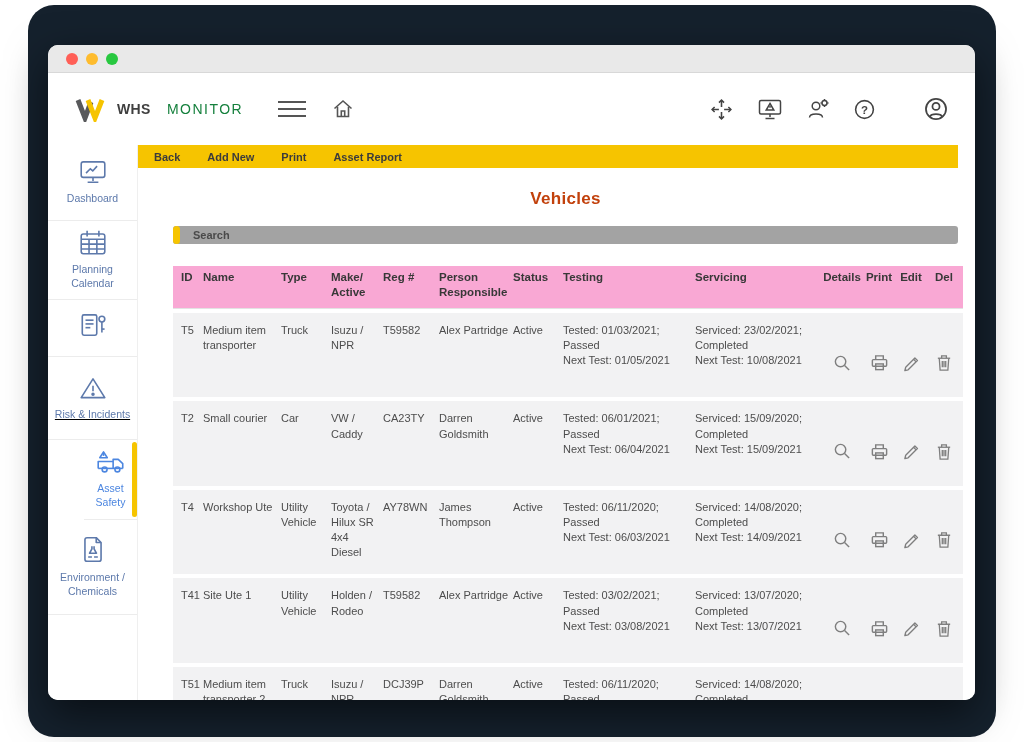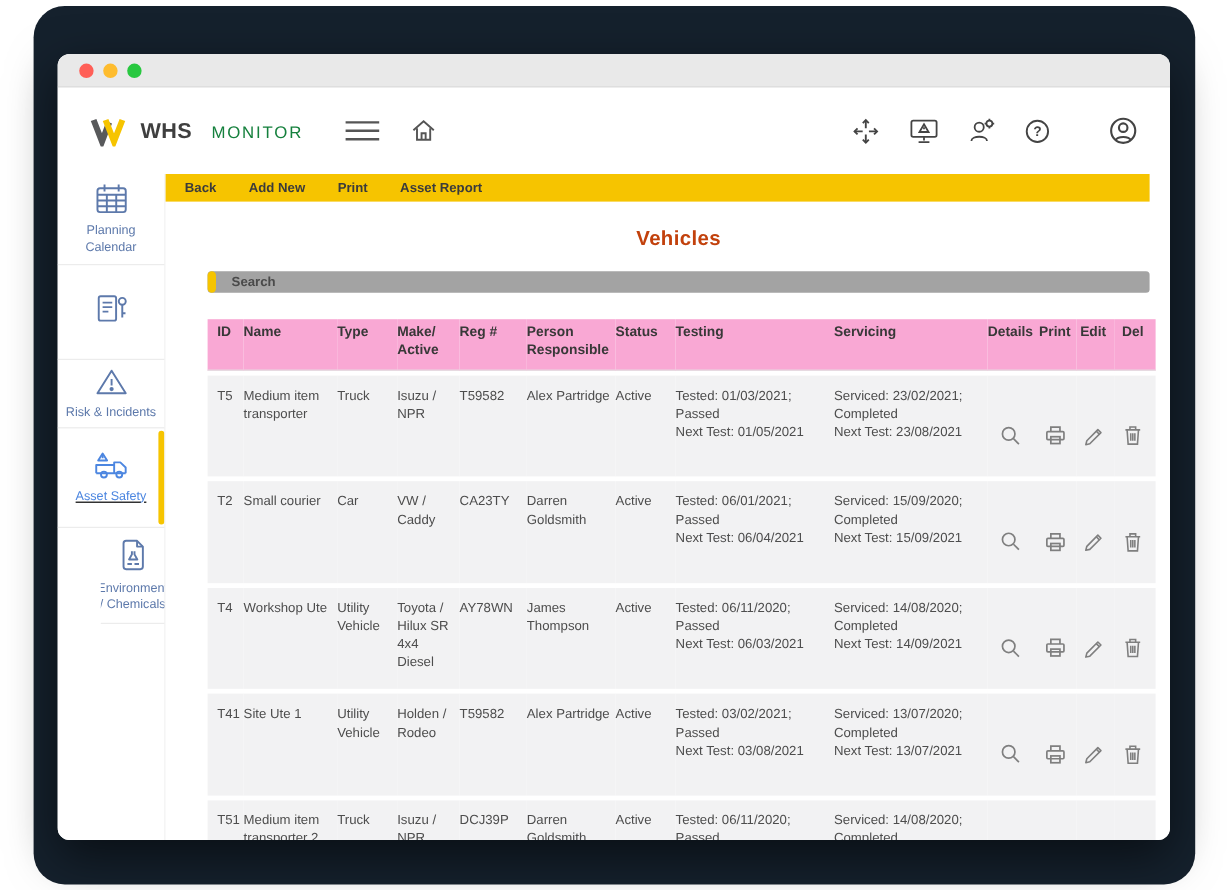--- a/index.html
+++ b/index.html
@@ -10,21 +10,21 @@
             box-shadow:0 14px 40px rgba(0,0,0,.55); display:flex; flex-direction:column; overflow:hidden; }
 
   
   .titlebar { height:28px; flex:none; background:#e9e9e9; border-bottom:1px solid #d8d8d8; display:flex; align-items:center; padding-left:18px; gap:8px; }
   .light { width:12px; height:12px; border-radius:50%; cursor:pointer; }
   .light.red { background:#ff5f57; } .light.yel { background:#febc2e; } .light.grn { background:#28c840; }
 
   
   .appheader { height:72px; flex:none; background:#fff; display:flex; align-items:center; padding:0 26px; }
   .brand { display:flex; align-items:center; gap:9px; }
-  .brand-bold { font-size:18px; font-weight:800; color:#3f3f3f; letter-spacing:.4px; }
+  .brand-bold { font-size:14px; font-weight:800; color:#3f3f3f; letter-spacing:.4px; }
   .brand-light { font-size:14px; font-weight:400; color:#15803d; letter-spacing:1.5px; margin-left:16px; }
   .hgroup { display:flex; align-items:center; gap:24px; margin-left:34px; }
   .spacer { flex:1; }
   .hright { display:flex; align-items:center; gap:23px; }
   .hicon { cursor:pointer; display:flex; align-items:center; }
   .profile-gap { margin-left:24px; }
 
   
   .bodyrow { flex:1; display:flex; min-height:0; }
   .sidebar { width:90px; flex:none; background:#fff; border-right:1px solid #efefef; }
@@ -145,20 +145,29 @@
           <circle cx="11" cy="11" r="8.5"></circle>
           <circle cx="11" cy="8.8" r="3"></circle>
           <path d="M5.6 17.6 C7 14.6 15 14.6 16.4 17.6"></path>
         </svg>
       </span>
     </div>
   </div>
 
   <div class="bodyrow">
     <div class="sidebar">
+      <div class="side-item">
+        <svg width="30" height="26" viewBox="0 0 28 24" fill="none" stroke-width="1.5">
+          <rect x="3" y="2.5" width="22" height="14.5" rx="2"></rect>
+          <polyline points="7.5,13 11.5,9 13.8,11 17.8,6.5"></polyline>
+          <line x1="14" y1="17" x2="14" y2="20.5"></line>
+            <line x1="9" y1="21.5" x2="19" y2="21.5"></line>
+        </svg>
+        <span class="side-label">Dashboard</span>
+      </div>
       <div class="side-item">
         <svg width="30" height="27" viewBox="0 0 28 25" fill="none" stroke-width="1.5">
           <rect x="3" y="4.5" width="22" height="18.5" rx="2"></rect>
           <line x1="8.5" y1="1.5" x2="8.5" y2="7"></line>
             <line x1="19.5" y1="1.5" x2="19.5" y2="7"></line>
           <line x1="3" y1="9.5" x2="25" y2="9.5"></line>
           <line x1="10.3" y1="9.5" x2="10.3" y2="23"></line>
             <line x1="17.6" y1="9.5" x2="17.6" y2="23"></line>
           <line x1="3" y1="14" x2="25" y2="14"></line>
             <line x1="3" y1="18.5" x2="25" y2="18.5"></line>
@@ -264,21 +273,21 @@
     <td>T5</td>
     <td>Medium item transporter</td>
     <td>Truck</td>
     <td>Isuzu / NPR</td>
     <td>T59582</td>
     <td>Alex Partridge</td>
     <td>Active</td>
     <td>Tested: 01/03/2021; Passed
 Next Test: 01/05/2021</td>
     <td>Serviced: 23/02/2021; Completed
-Next Test: 23/08/2021</td>
+Next Test: 10/08/2021</td>
     <td class="action">
       <span class="action-icon">
         <svg width="18" height="18" viewBox="0 0 19 19" fill="none" stroke="#7f7f7f" stroke-width="1.5">
           <circle cx="8" cy="8" r="5.5"></circle>
                       <line x1="12.2" y1="12.2" x2="17" y2="17"></line>
         </svg>
       </span>
     </td>
     <td class="action">
       <span class="action-icon">

